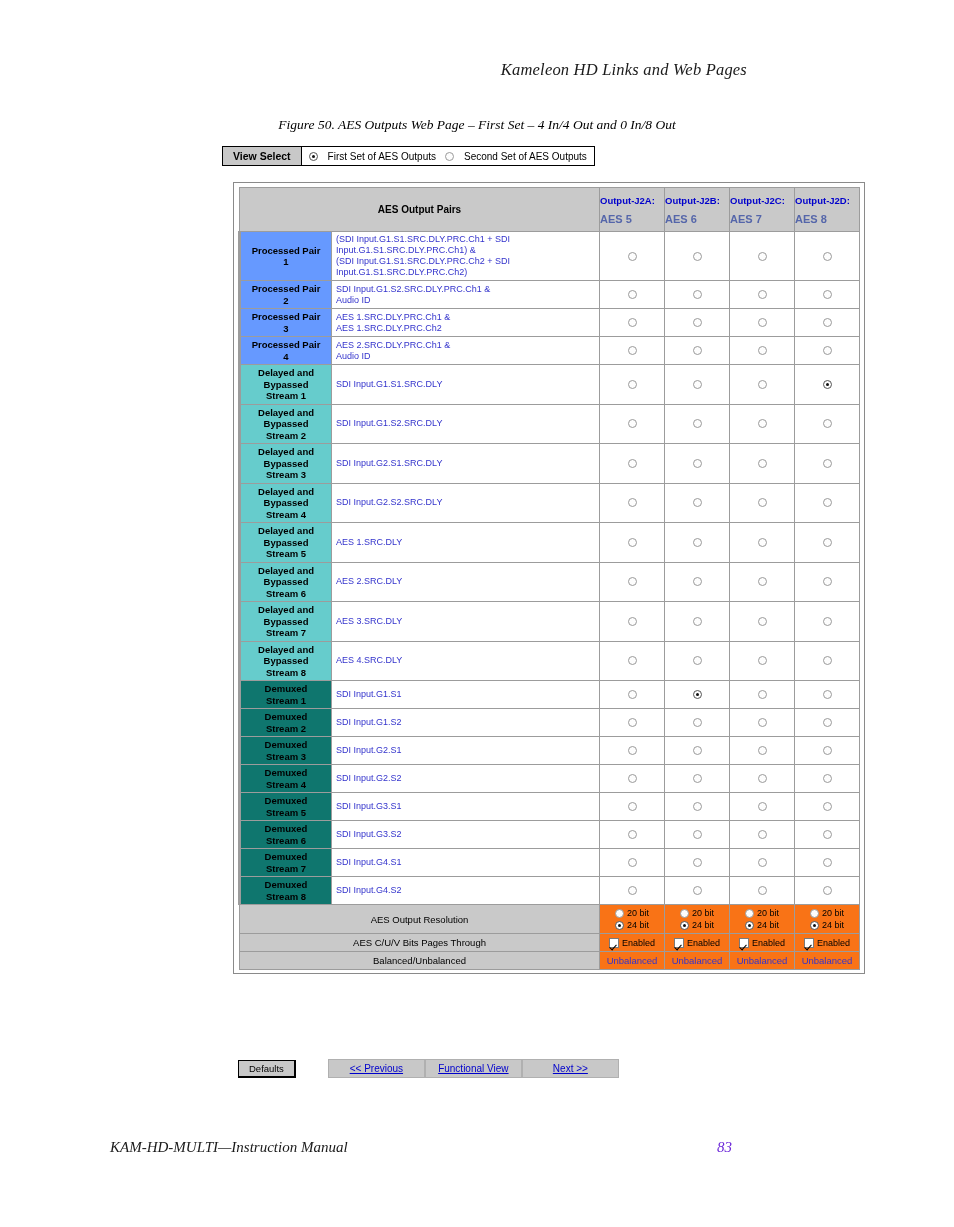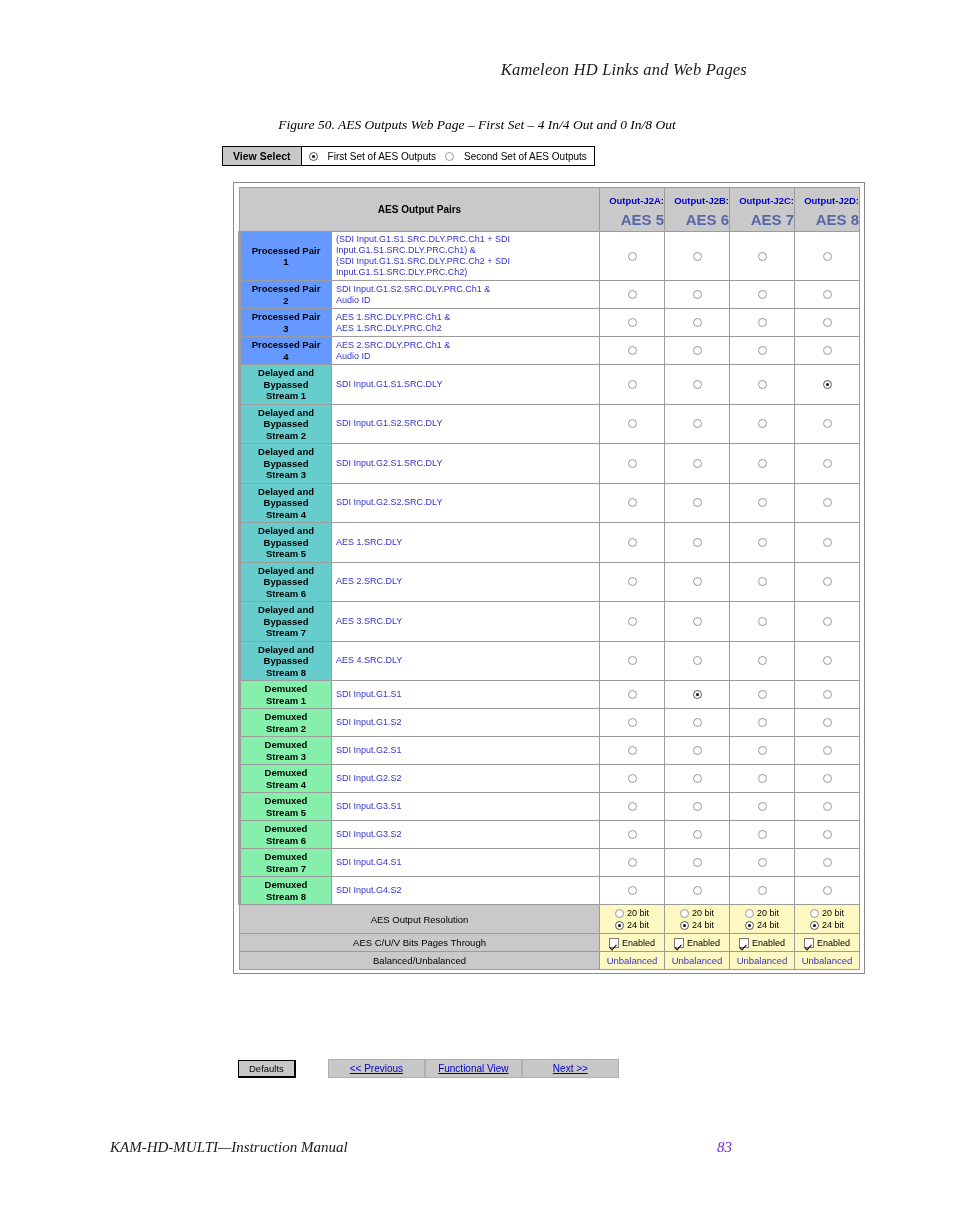--- a/index.html
+++ b/index.html
@@ -117,40 +117,40 @@
 
   
   .hdr-main{
     background:#c9c9c9;
     text-align:center;
     font-size:10px;font-weight:bold;color:#000;
     height:44px;
   }
   .hdr-out{
     background:#c9c9c9;
-    text-align:right;
+    text-align:left;
     height:44px;
     line-height:11.5px;
     padding:3px 0 2px 0 !important;
   }
   .hdr-out .t1{font-size:9.5px;font-weight:bold;color:#0000cc;display:block;}
-  .hdr-out .t2{font-size:15px;color:#5566aa;display:block;margin-top:8px;}
+  .hdr-out .t2{font-size:11px;color:#5566aa;display:block;margin-top:8px;}
 
   
   .cat{
     text-align:center;
     font-size:9.5px;font-weight:bold;color:#000;
     line-height:11.5px;
     padding:2px 1px !important;
     border-left:3px solid #9c9c9c !important;
   }
   .cat.silence{background:#ffffff;}
   .cat.pp{background:#6699ff;}
   .cat.db{background:#66cccc;}
-  .cat.dm{background:#86efac;}
+  .cat.dm{background:#0f766e;}
 
   .desc{
     color:#3333cc;
     font-size:9px;
     line-height:11px;
     padding:2px 0 2px 4px !important;
     text-align:left;
     background:#fff;
   }
   .desc.force{color:#008800;font-weight:bold;font-size:9.5px;}
@@ -163,21 +163,21 @@
   .rcell .radio{margin:0 auto;display:block;}
 
   
   .setlabel{
     background:#c9c9c9;
     text-align:center;
     font-size:9.5px;color:#000;
     padding:3px 0 !important;
   }
   .setcell{
-    background:#fef9c3;
+    background:#f97316;
     text-align:center;
     padding:2px 0 !important;
     font-size:9px;color:#000;
   }
   .setcell .line{
     display:flex;align-items:center;justify-content:center;gap:3px;
     line-height:12px;
     white-space:nowrap;
   }
   .setcell.bal{color:#3333cc;font-size:9.5px;}

